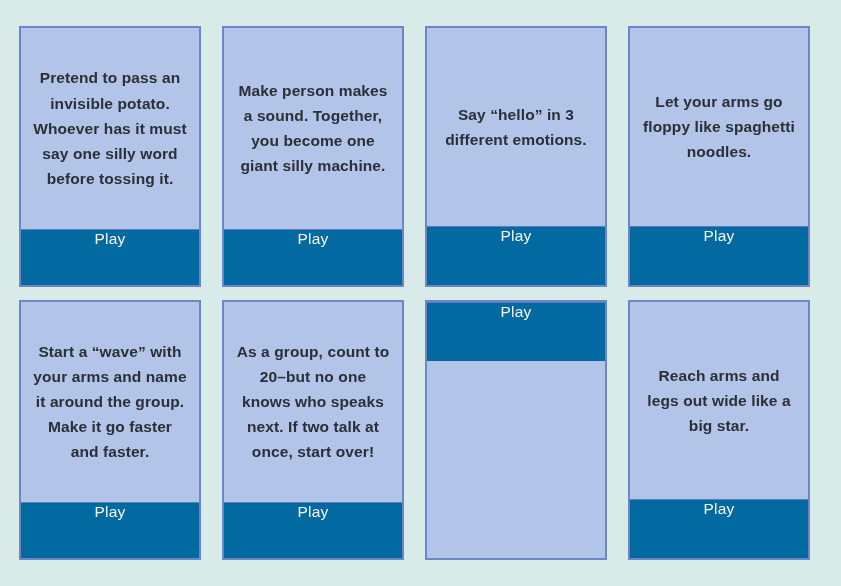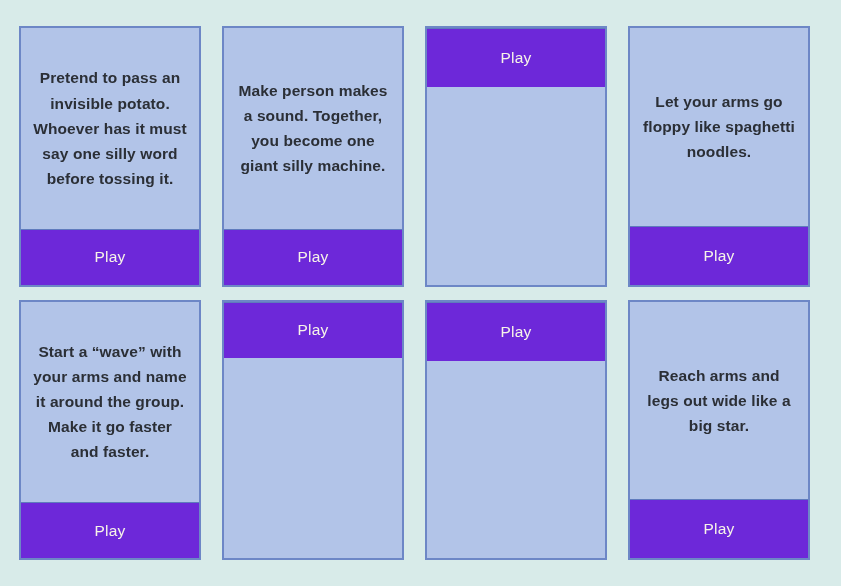--- a/index.html
+++ b/index.html
@@ -53,24 +53,23 @@
     line-height: 1.62;
     font-weight: bold;
     color: #2b2f36;
     letter-spacing: 0.1px;
     word-wrap: break-word;
   }
 
   .play-bar {
     flex: 0 0 auto;
     height: 56px;
-    background: #6d28d9;
+    background: #0369a1;
     border-top: 1px solid #5f7bbd;
     display: flex;
-    align-items: center;
     justify-content: center;
     cursor: pointer;
     user-select: none;
   }
 
   .play-label {
     color: #f6f3e8;
     font-size: 15.5px;
     font-weight: normal;
     letter-spacing: 0.2px;
@@ -96,20 +95,23 @@
   <div class="card">
     <div class="card-body">
       <div class="card-text">Make person makes a sound. Together, you become one giant silly machine.</div>
     </div>
     <div class="play-bar">
       <span class="play-label">Play</span>
     </div>
   </div>
 
   <div class="card variant-tall">
+    <div class="card-body">
+      <div class="card-text">Say “hello” in 3 different emotions.</div>
+    </div>
     <div class="play-bar">
       <span class="play-label">Play</span>
     </div>
   </div>
 
   <div class="card variant-tall">
     <div class="card-body">
       <div class="card-text">Let your arms go floppy like spaghetti noodles.</div>
     </div>
     <div class="play-bar">
@@ -120,20 +122,23 @@
   <div class="card">
     <div class="card-body">
       <div class="card-text">Start a “wave” with your arms and name it around the group. Make it go faster and faster.</div>
     </div>
     <div class="play-bar">
       <span class="play-label">Play</span>
     </div>
   </div>
 
   <div class="card">
+    <div class="card-body">
+      <div class="card-text">As a group, count to 20–but no one knows who speaks next. If two talk at once, start over!</div>
+    </div>
     <div class="play-bar">
       <span class="play-label">Play</span>
     </div>
   </div>
 
   <div class="card variant-tall">
     <div class="play-bar">
       <span class="play-label">Play</span>
     </div>
   </div>

